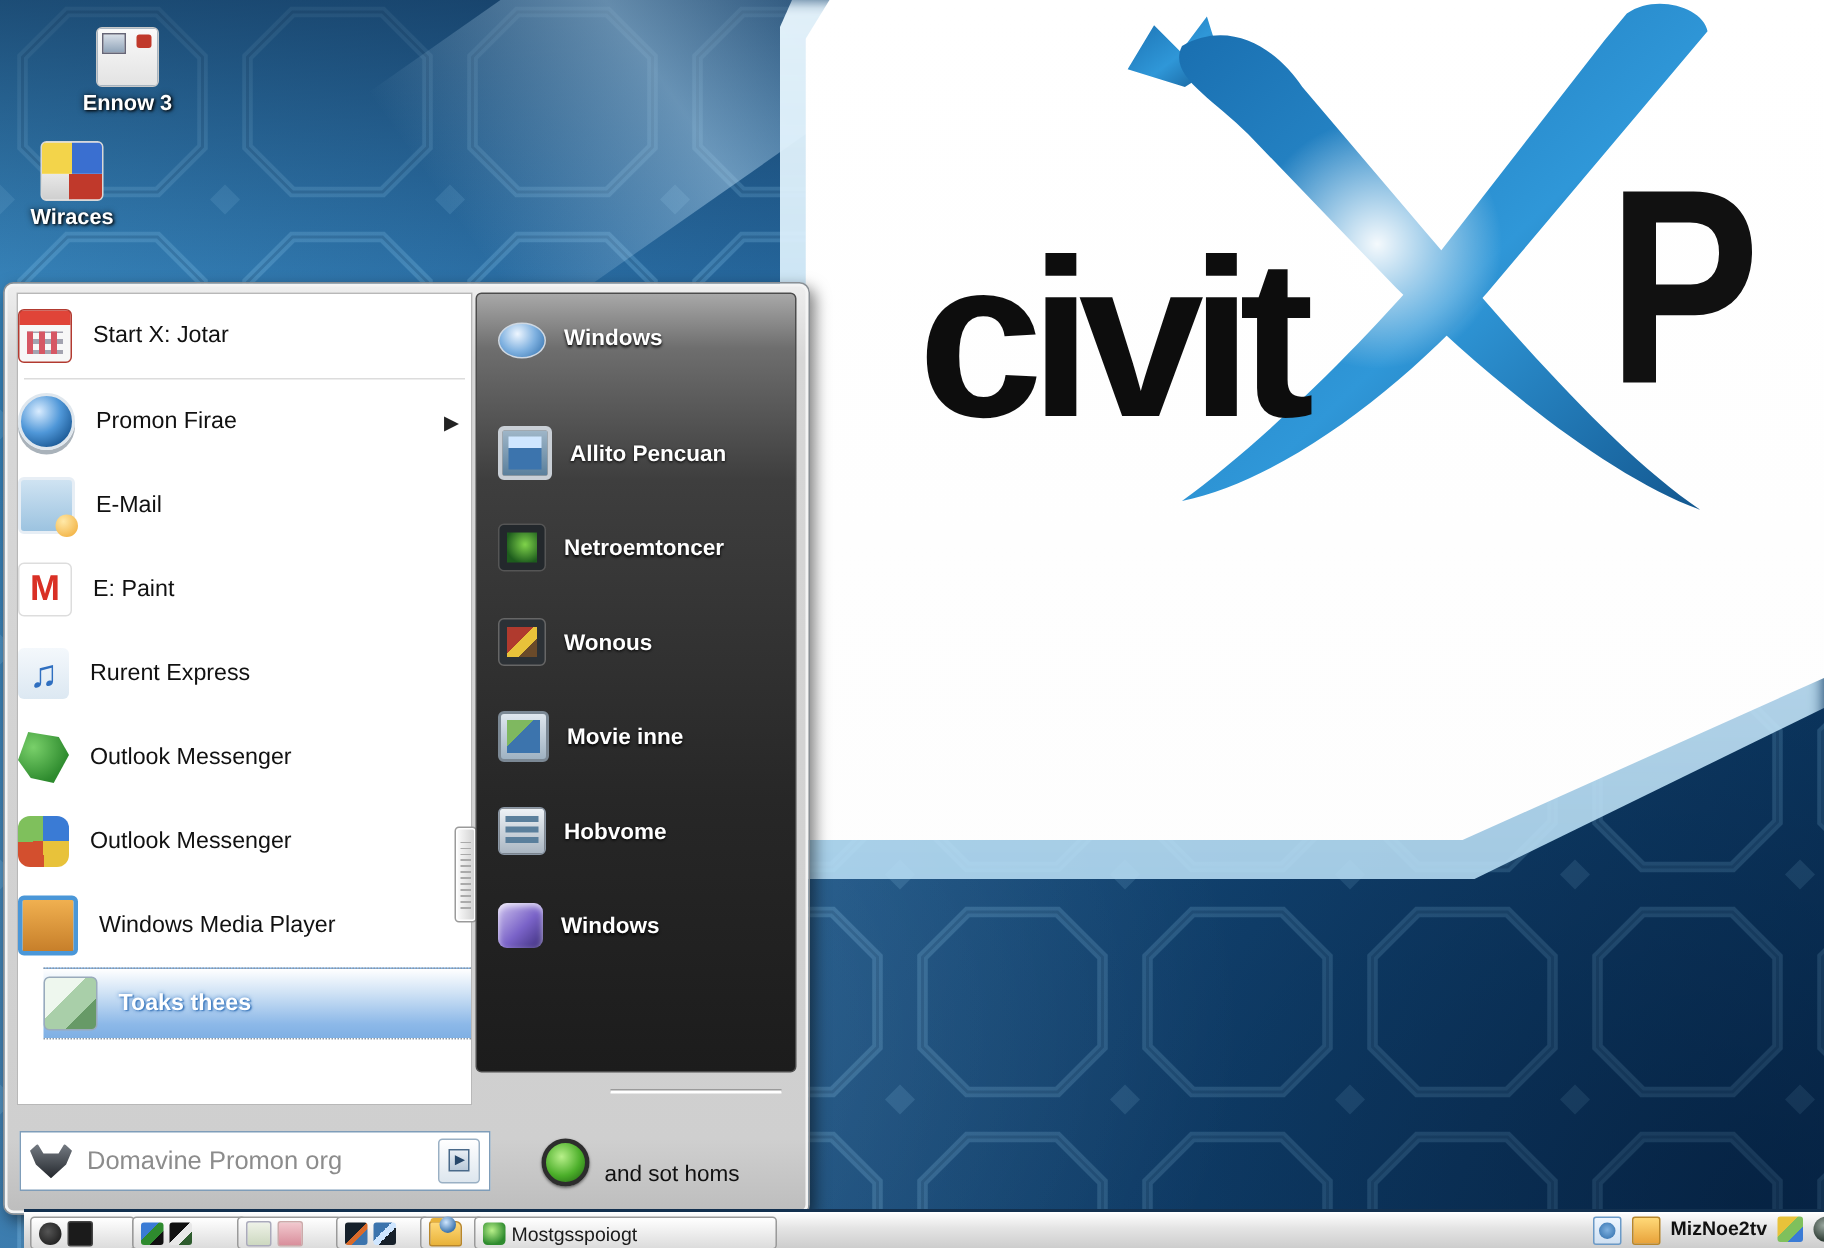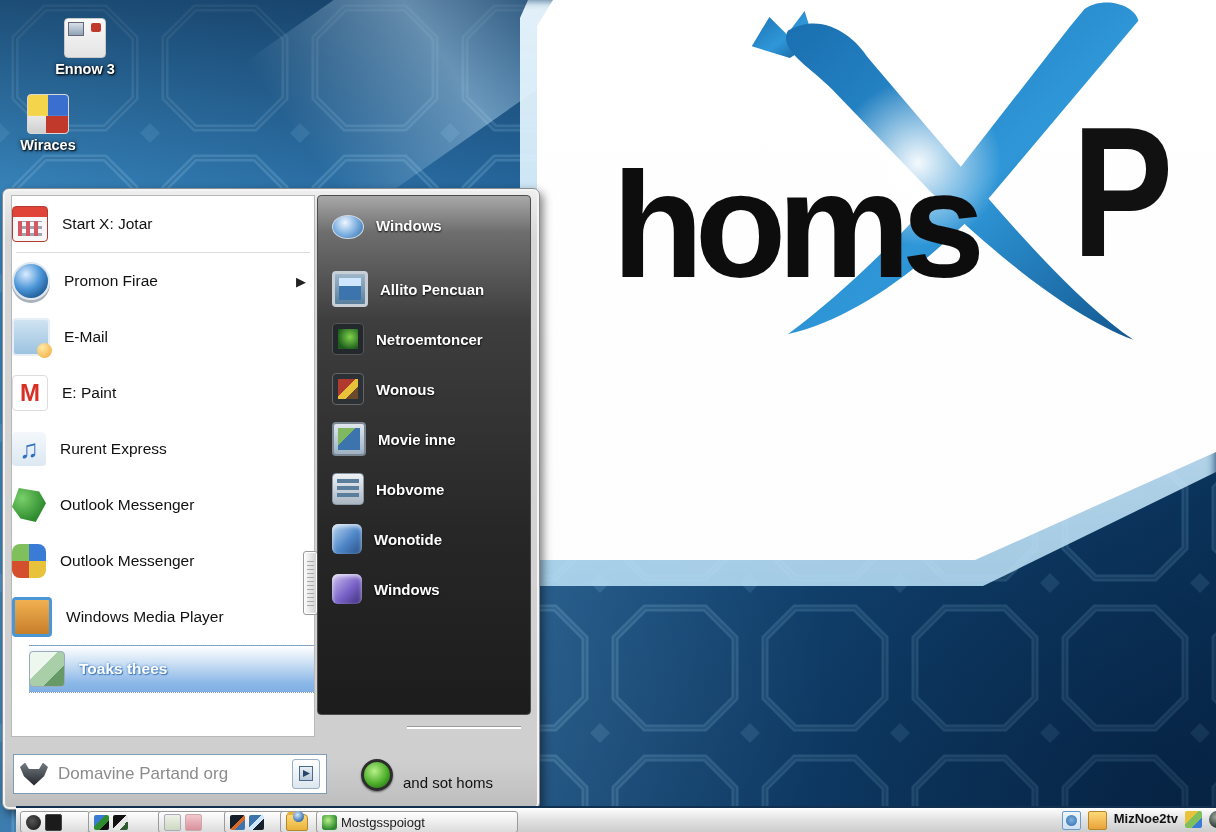--- a/index.html
+++ b/index.html
@@ -79,21 +79,21 @@
     clip-path:polygon(20% 0,80% 10%,100% 45%,70% 100%,25% 90%,0 55%);}
   .ic-balls{border-radius:8px;background:conic-gradient(#3a7bd5 0 90deg,#e8c23a 90deg 180deg,
     #d34f2e 180deg 270deg,#7fc05c 270deg);}
   .ic-wmp{background:linear-gradient(180deg,#f0b050,#c77f2a);border:3px solid #4a97d8;}
   .ic-photo{background:linear-gradient(135deg,#eef7ee 0 40%,#a9cfa9 40% 70%,#679a67 70%);
     border:1px solid #9ab;}
   
   .menu-right{position:absolute;left:314px;top:6px;right:8px;height:506px;border-radius:4px;
     border:1px solid #4c4c4c;
     background:linear-gradient(180deg,#a8a8a8 0,#6e6e6e 7%,#3e3e3e 24%,#272727 65%,#1c1c1c 100%);
-    display:flex;flex-direction:column;gap:16px;padding-top:12px;}
+    display:flex;flex-direction:column;gap:29px;padding-top:12px;}
   .rrow{height:34px;flex:none;display:flex;align-items:center;gap:12px;padding-left:14px;
     color:#fff;font-weight:bold;font-size:15px;text-shadow:0 1px 2px #000;cursor:default;}
   .rrow.first{margin-bottom:14px;}
   .ric{width:30px;height:30px;flex:none;position:relative;border-radius:4px;}
   .ric-orb{height:22px;border-radius:50%;margin-top:3px;border:1px solid #cfd8e2;
     background:radial-gradient(circle at 40% 30%,#eef6ff,#7fb1e0 50%,#2b6aa8);}
   .ric-window{background:linear-gradient(180deg,#9fb6c8,#5a7f9c);border:3px solid #c9cfd6;}
   .ric-window::after{content:"";position:absolute;inset:4px;
     background:linear-gradient(180deg,#cfe6ff 0 35%,#3c74ad 35%);}
   .ric-dark{background:#23282c;border:1px solid #555;}
@@ -206,21 +206,21 @@
         <radialGradient id="xglow" cx="0.5" cy="0.5" r="0.5">
           <stop offset="0" stop-color="#ffffff" stop-opacity="0.95"></stop>
           <stop offset="1" stop-color="#ffffff" stop-opacity="0"></stop>
         </radialGradient>
       </defs>
       <polygon points="58,46 76,16 94,34 112,10 122,42 97,58" fill="url(#xg)"></polygon>
       <path d="M95,30 C130,10 162,35 177,58 L262,158 C325,232 392,308 448,346 C383,322 302,255 241,195 L140,90 C115,65 85,50 95,30 Z" fill="url(#xg)"></path>
       <path d="M398,8 C418,-6 450,4 453,20 L303,198 C245,264 163,326 95,340 C150,300 222,230 271,170 L383,26 Z" fill="url(#xg)"></path>
       <circle cx="228" cy="165" r="85" fill="url(#xglow)"></circle>
     </svg>
-    <div class="logo-civit">homs</div>
+    <div class="logo-civit">civit</div>
     <div class="logo-p">P</div>
   </div>
 
   <div class="desk-icon" style="left:0;top:18px;margin-left:37px;">
     <div class="desk-img img-ennow"></div>
     <div>Ennow 3</div>
   </div>
   <div class="desk-icon" style="left:0;top:94px;">
     <div class="desk-img img-wiraces"></div>
     <div>Wiraces</div>
@@ -290,39 +290,35 @@
       </div>
       <div class="rrow">
         <span class="ric ric-monitor"></span>
         <span>Movie inne</span>
       </div>
       <div class="rrow">
         <span class="ric ric-server"></span>
         <span>Hobvome</span>
       </div>
       <div class="rrow">
-        <span class="ric ric-cube-blue"></span>
-        <span>Wonotide</span>
-      </div>
-      <div class="rrow">
         <span class="ric ric-cube-purple"></span>
         <span>Windows</span>
       </div>
     </div>
 
     <div class="menu-divider"></div>
 
     <div class="power-row">
       <span class="ic-power"></span>
       <span>and sot homs</span>
     </div>
 
     <div class="search-box">
       <span class="fox"></span>
-      <span class="search-text">Domavine Partand org</span>
+      <span class="search-text">Domavine Promon org</span>
       <span class="search-go"></span>
     </div>
 
   </div>
 
   <div class="taskbar">
     <div class="tb-btn" style="left:4px;width:58px;">
       <span class="chip chip-dark1"></span>
       <span class="chip chip-dark2"></span>
     </div>

